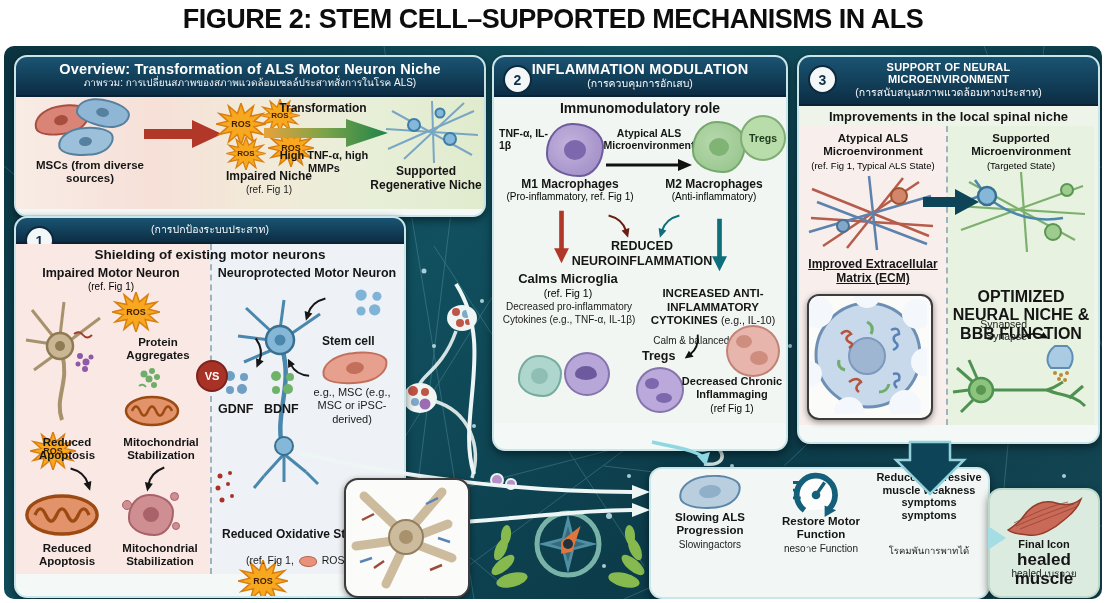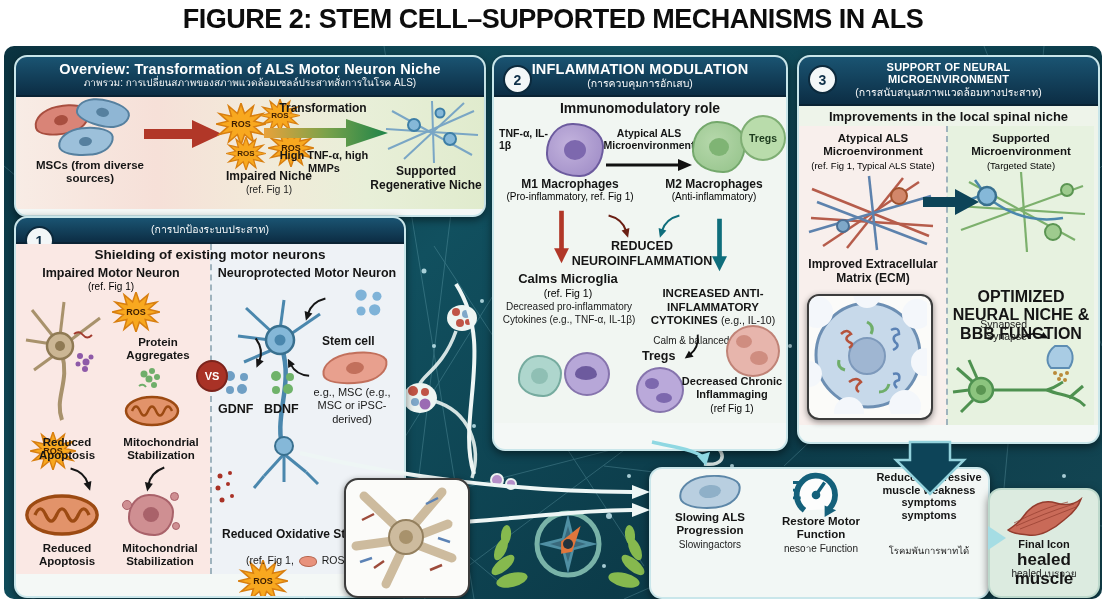--- a/index.html
+++ b/index.html
@@ -499,21 +499,21 @@
           </g>
           <g stroke="#4a87ad" stroke-width="2.5" fill="none">
             <path d="M30 24 L20 10"></path>
               <path d="M30 24 L14 30"></path>
               <path d="M36 30 C60 48 84 52 108 48"></path>
           </g>
           <circle cx="32" cy="26" r="9" fill="#85b8d8" stroke="#39708f" stroke-width="2.5"></circle>
           <circle cx="98" cy="62" r="8" fill="#9ecb8e" stroke="#5b9552" stroke-width="2"></circle>
           <circle cx="112" cy="20" r="6" fill="#9ecb8e" stroke="#5b9552" stroke-width="2"></circle>
         </svg>
-        <div class="abs b ctr" style="left:4px;top:152px;width:140px;font-size:12px;line-height:1.15;">Improved Extracellular Matrix (ECM)</div>
+        <div class="abs b ctr" style="left:4px;top:152px;width:140px;font-size:12px;line-height:1.15;text-decoration:underline;">Improved Extracellular Matrix (ECM)</div>
         <div class="inset" style="left:8px;top:188px;width:122px;height:122px;">
           <svg width="118" height="118" viewBox="0 0 118 118">
             <circle cx="59" cy="59" r="52" fill="#c7d9ea" stroke="#6d8fb3" stroke-width="3"></circle>
             <g fill="#f4f7fb">
               <circle cx="8" cy="16" r="16"></circle>
                 <circle cx="58" cy="-2" r="14"></circle>
                 <circle cx="108" cy="18" r="15"></circle>
               <circle cx="116" cy="66" r="14"></circle>
                 <circle cx="96" cy="110" r="16"></circle>
                 <circle cx="40" cy="116" r="15"></circle>

